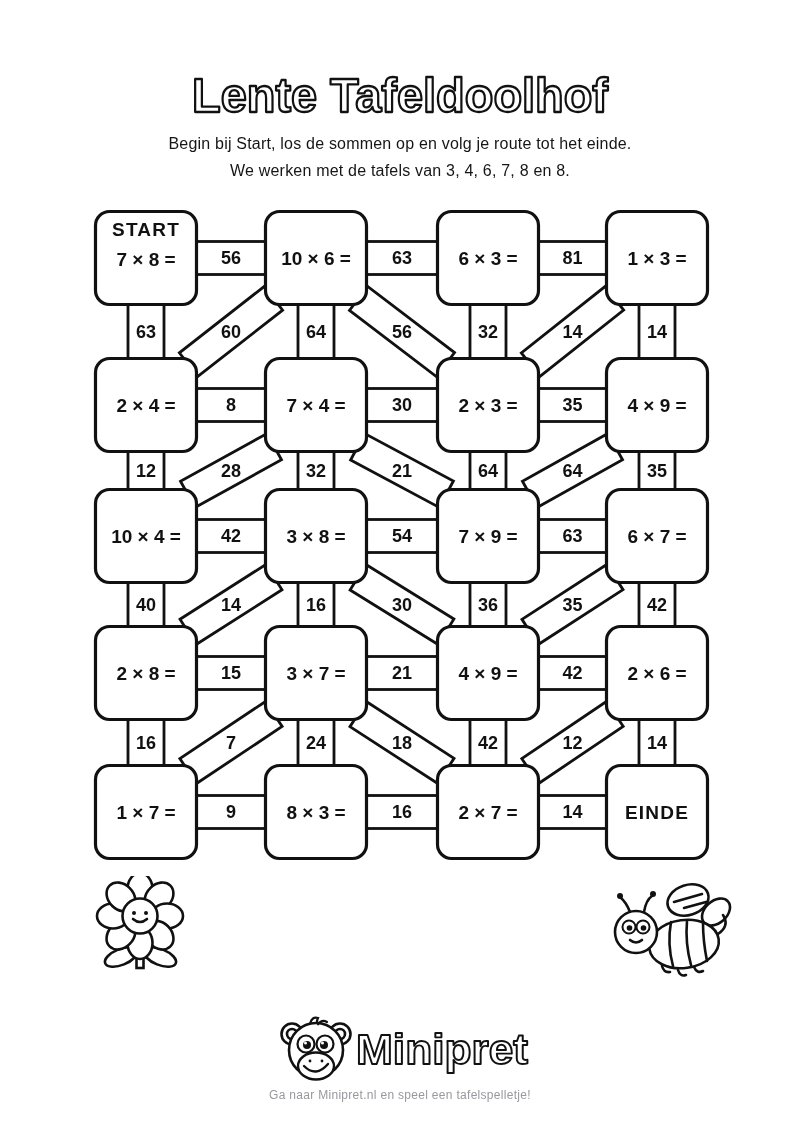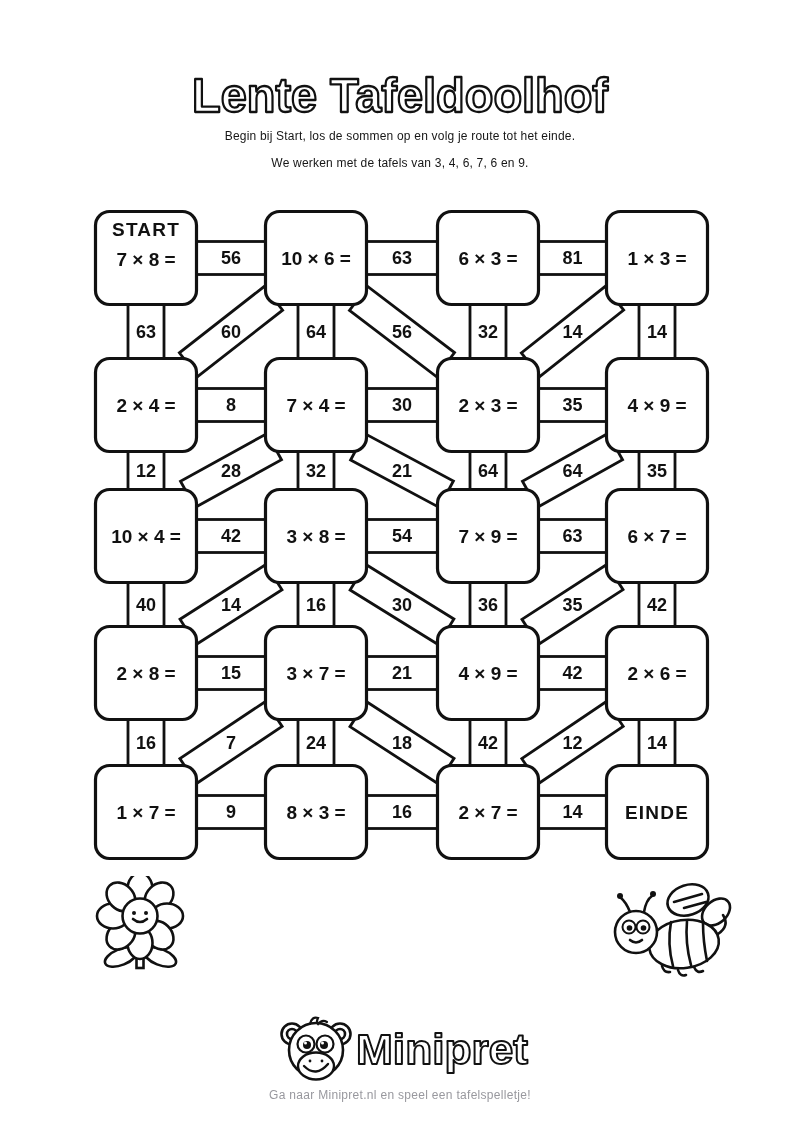--- a/index.html
+++ b/index.html
@@ -8,22 +8,22 @@
     overflow:hidden;font-family:"Liberation Sans",sans-serif;color:#111;
   }
   .abs{position:absolute;}
   
   .title-text{
     font-family:"Liberation Sans",sans-serif;font-weight:bold;font-size:48px;
     fill:#ffffff;stroke:#111111;stroke-width:2.3px;stroke-linejoin:round;
     text-anchor:middle;
   }
   
-  .instructions{left:0;top:123px;width:800px;text-align:center;
-    font-size:12px;line-height:27px;color:#161616;letter-spacing:.2px;}
+  .instructions{left:0;top:130px;width:800px;text-align:center;
+    font-size:16px;line-height:27px;color:#161616;letter-spacing:.2px;}
   
   .bar{fill:#ffffff;stroke:#111111;stroke-width:2.8;}
   .box{fill:#ffffff;stroke:#111111;stroke-width:3.2;}
   .num{font-family:"Liberation Sans",sans-serif;font-weight:bold;font-size:18px;
        fill:#111;text-anchor:middle;dominant-baseline:central;}
   .prob{font-family:"Liberation Sans",sans-serif;font-weight:bold;font-size:19px;
        fill:#111;text-anchor:middle;dominant-baseline:central;}
   .tag{font-family:"Liberation Sans",sans-serif;font-weight:bold;font-size:19px;
        fill:#111;text-anchor:middle;dominant-baseline:central;letter-spacing:1.2px;}
   
@@ -38,21 +38,21 @@
 <body>
 
 <div class="page">
 
   <svg class="abs" style="left:0;top:60px;" width="800" height="70" viewBox="0 0 800 70">
     <text class="title-text" x="400" y="52" textLength="416" lengthAdjust="spacingAndGlyphs">Lente Tafeldoolhof</text>
   </svg>
 
   <div class="abs instructions">
     <div>Begin bij Start, los de sommen op en volg je route tot het einde.</div>
-    <div>We werken met de tafels van 3, 4, 6, 7, 6 en 9.</div>
+    <div>We werken met de tafels van 3, 4, 6, 7, 8 en 8.</div>
   </div>
 
   <svg id="maze-svg" class="abs" style="left:0;top:0;" width="800" height="880" viewBox="0 0 800 880">
       <rect x="188.5" y="241.5" width="85" height="33" class="bar"></rect>
       <rect x="358.5" y="241.5" width="87" height="33" class="bar"></rect>
       <rect x="530.5" y="241.5" width="84" height="33" class="bar"></rect>
       <rect x="188.5" y="388.5" width="85" height="33" class="bar"></rect>
       <rect x="358.5" y="388.5" width="87" height="33" class="bar"></rect>
       <rect x="530.5" y="388.5" width="84" height="33" class="bar"></rect>
       <rect x="188.5" y="519.5" width="85" height="33" class="bar"></rect>

